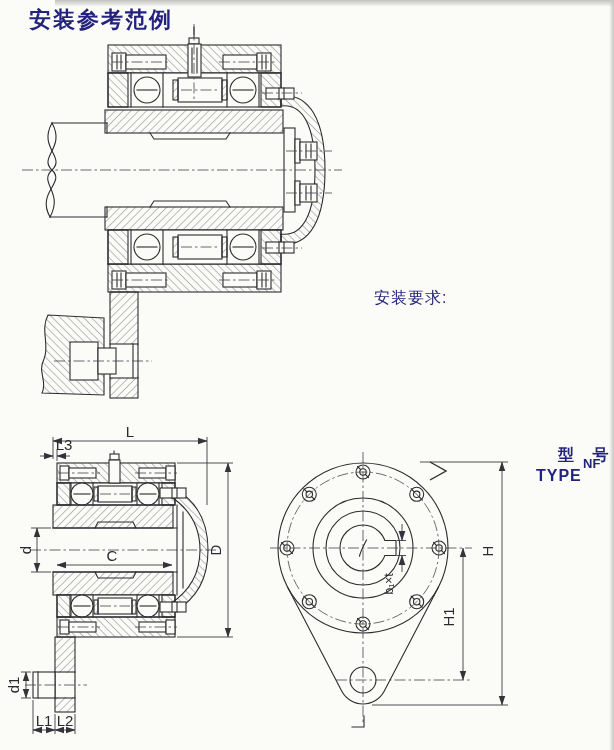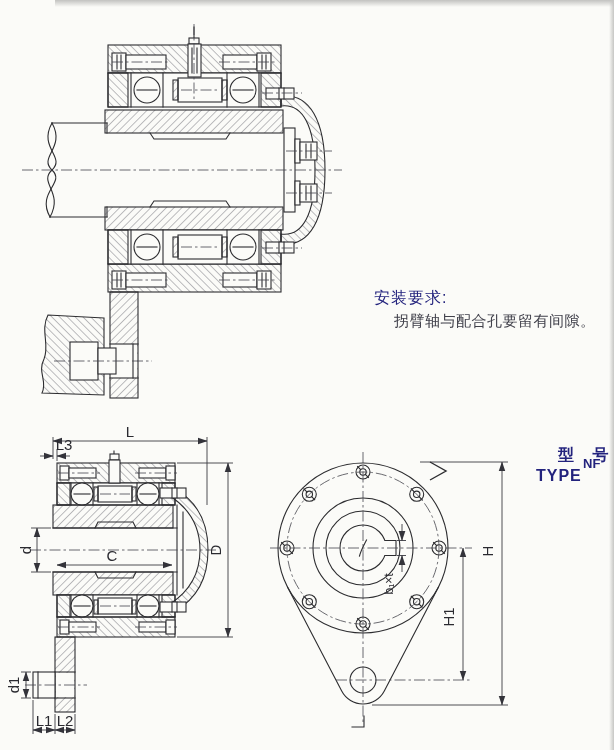--- a/index.html
+++ b/index.html
@@ -39,22 +39,22 @@
   .dts { font-family:"Liberation Sans", sans-serif; font-size:12px; fill:#2a2a30; }
 </style>
 </head>
 <body>
 
 <div class="page">
 
   <div class="scan-top"></div>
   <div class="scan-right"></div>
 
+  <div class="txt title">安装参考范例</div>
   <div class="txt note-h">安装要求:</div>
-  <div class="txt note-b">拐臂轴与配合孔要留有间隙。</div>
   <div class="txt m-cn">型 号</div>
   <div class="txt m-en">TYPE</div>
   <div class="txt m-nf">NF</div>
 
   <svg class="draw" width="614" height="750" viewBox="0 0 614 750">
     <defs>
       <pattern id="h1" width="5.5" height="5.5" patternUnits="userSpaceOnUse" patternTransform="rotate(45)">
         <line x1="0" y1="0" x2="0" y2="5.5" stroke="#52525c" stroke-width="0.75"></line>
       </pattern>
       <pattern id="h2" width="5.5" height="5.5" patternUnits="userSpaceOnUse" patternTransform="rotate(135)">

